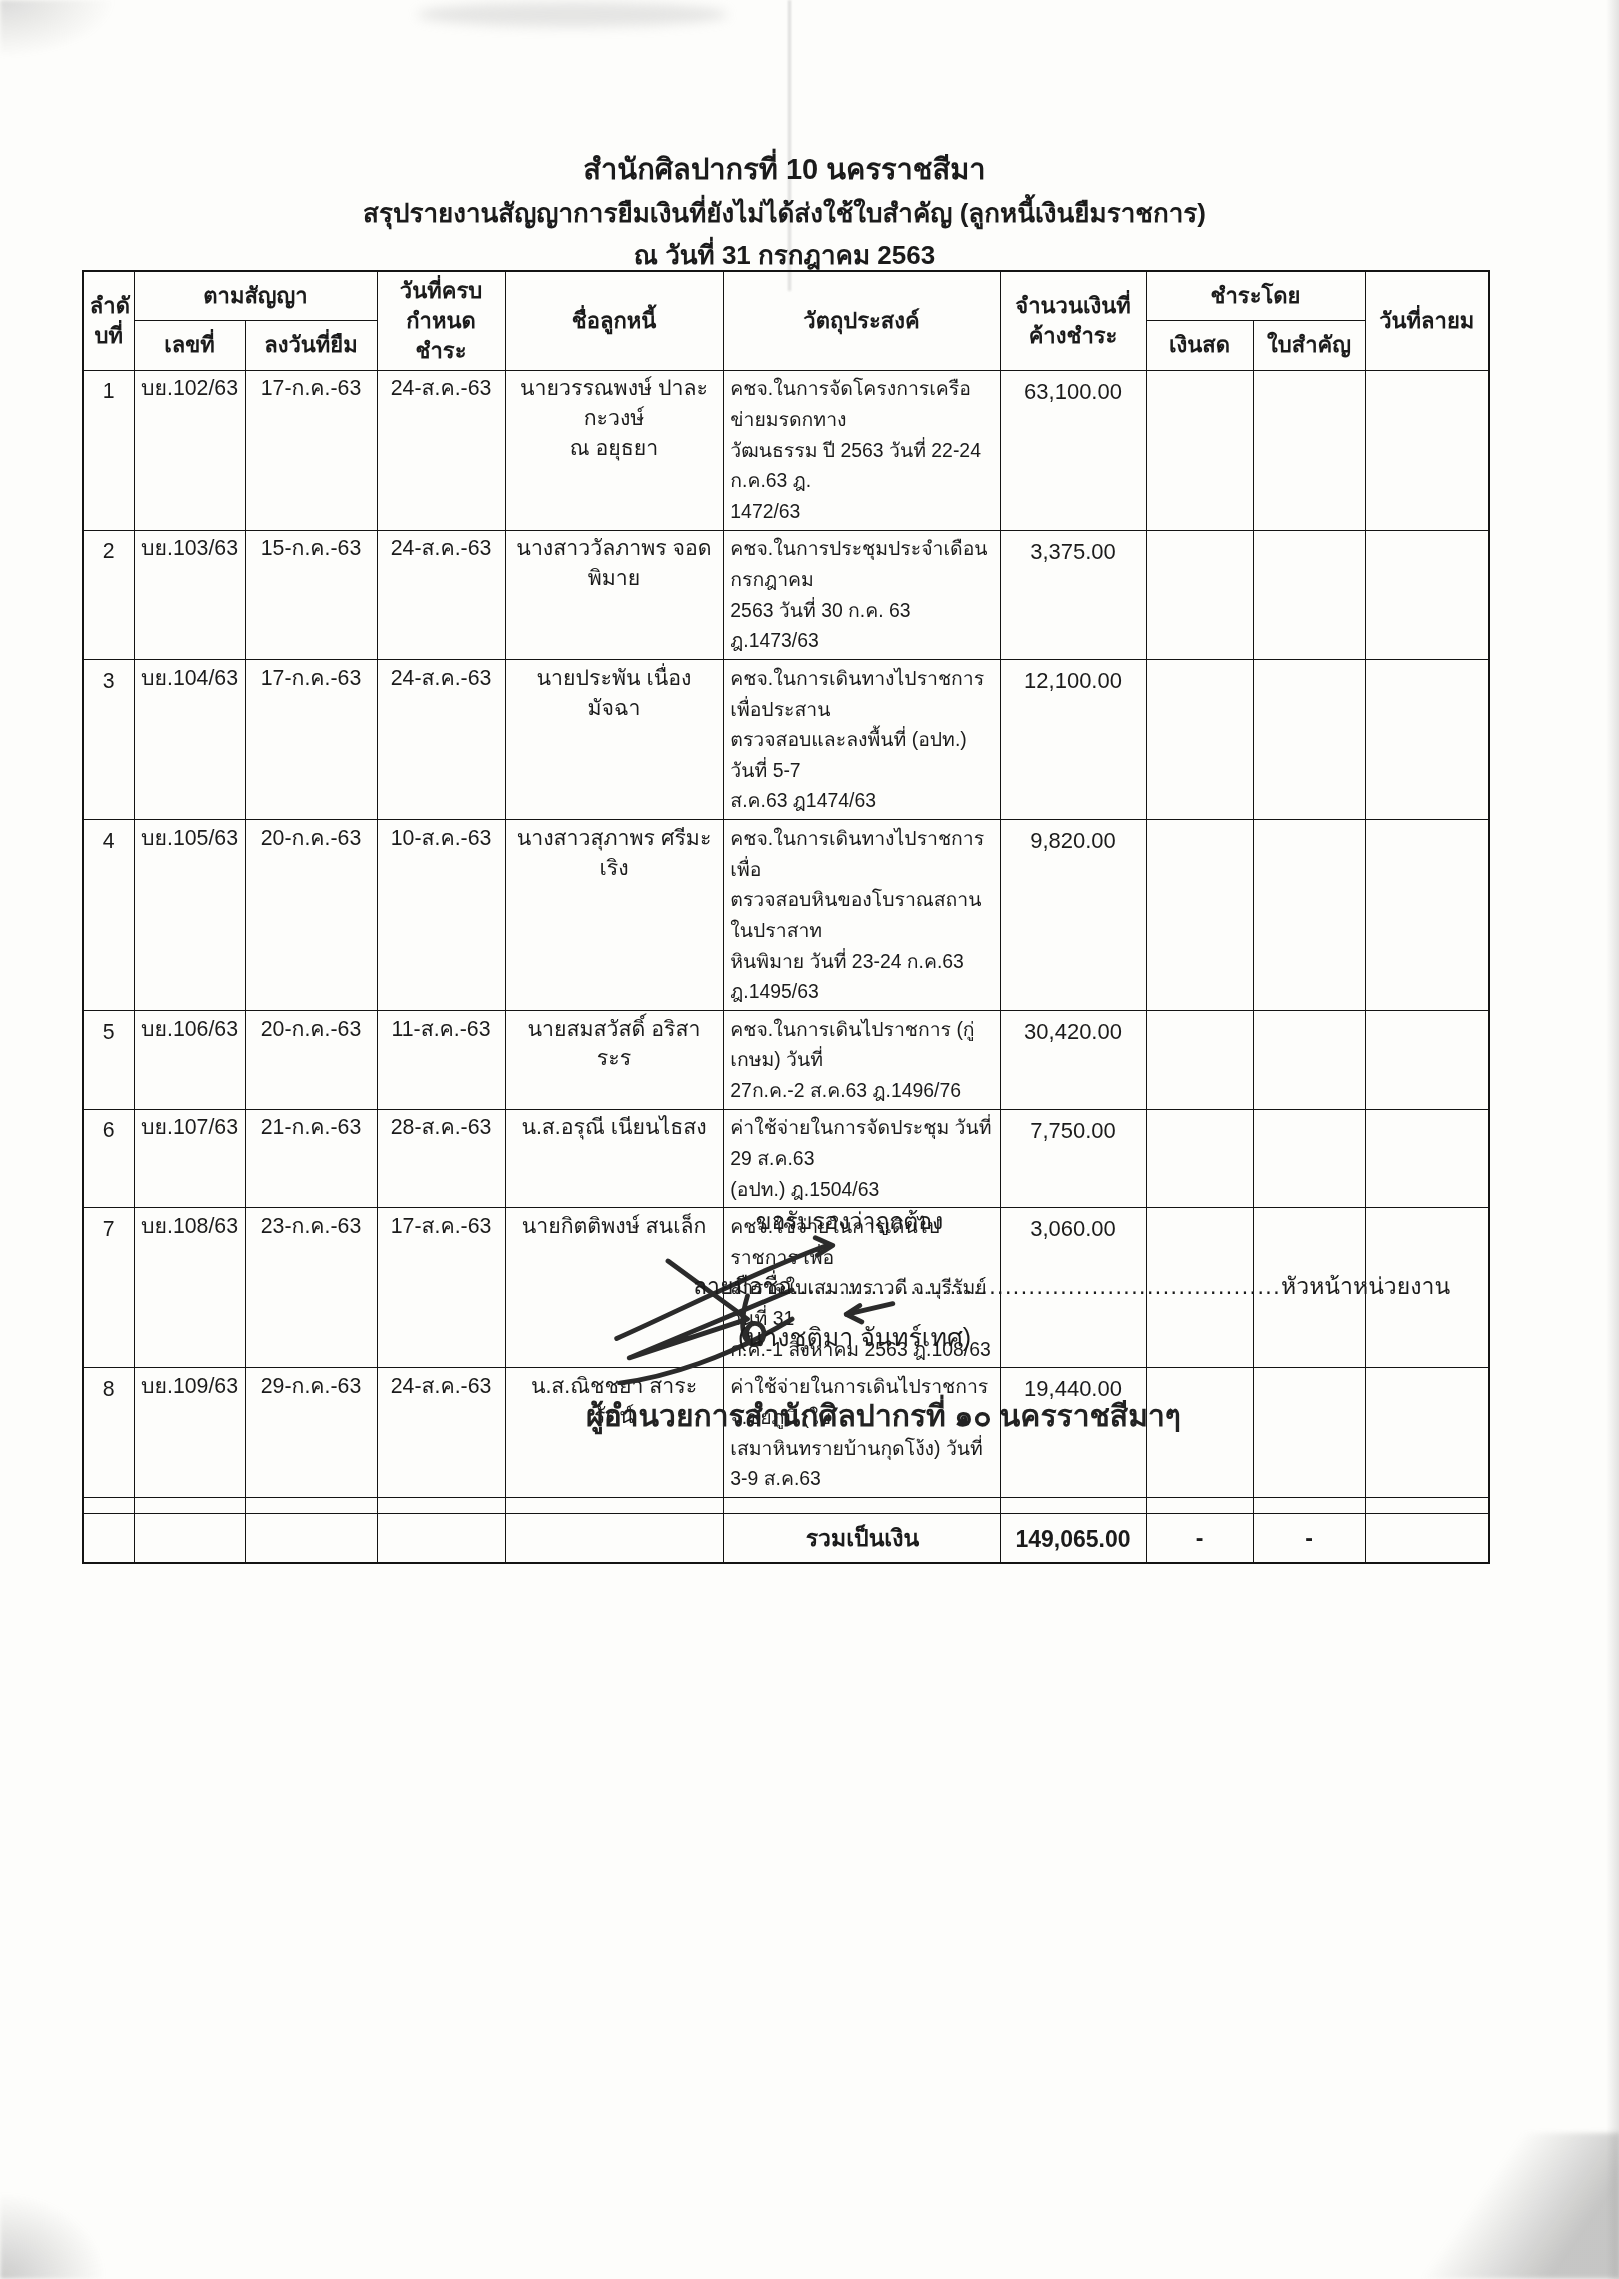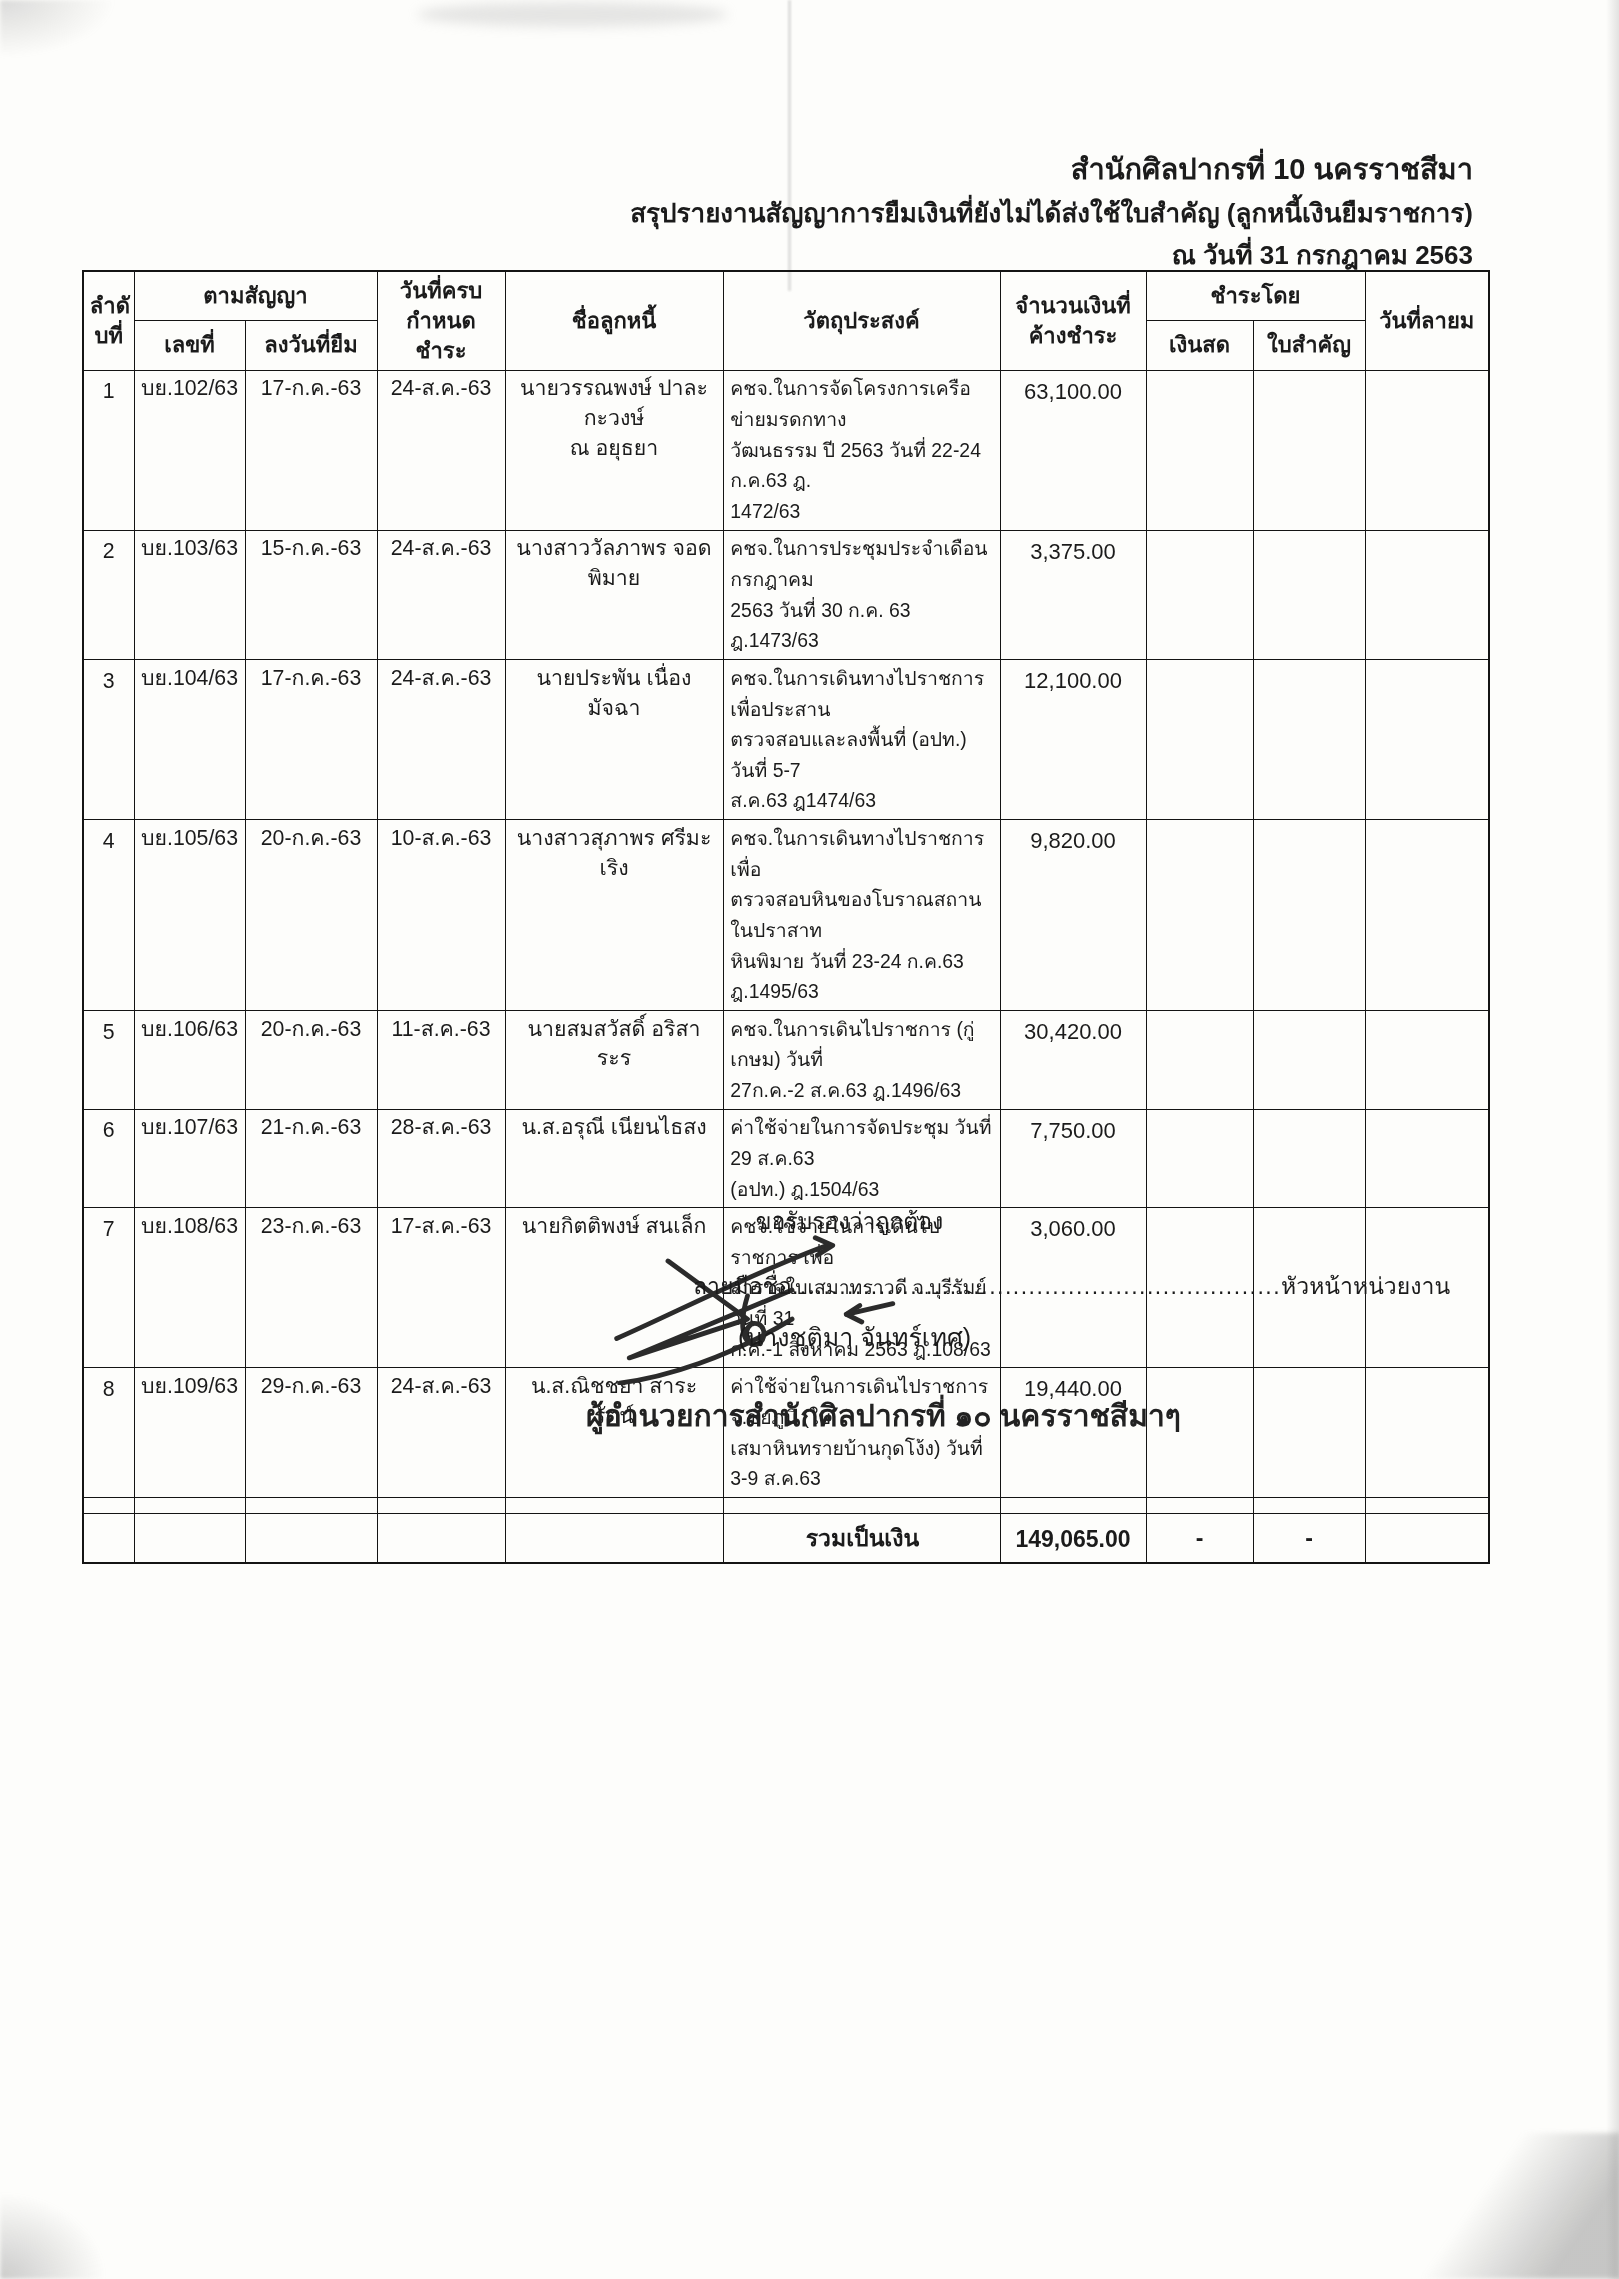--- a/index.html
+++ b/index.html
@@ -34,21 +34,21 @@
     left: 0; bottom: 0; width: 107px; height: 87px;
     background: radial-gradient(ellipse at 0% 100%, rgba(130,130,130,.4), rgba(0,0,0,0) 70%);
     filter: blur(1.9px);
   }
   .art-top-left {
     left: 0; top: 0; width: 116px; height: 58px;
     background: radial-gradient(ellipse at 0% 0%, rgba(140,140,140,.3), rgba(0,0,0,0) 70%);
     filter: blur(1.9px);
   }
   
-  .doc-head { position: absolute; left: 68px; width: 1405px; text-align: right; }
+  .doc-head { position: absolute; left: 82px; width: 1405px; text-align: center; }
   .h-title   { top: 146px; font-size: 29px; font-weight: 700; }
   .h-sub     { top: 192px; font-size: 26px; font-weight: 700; }
   .h-asof    { top: 234px; font-size: 26px; font-weight: 700; }
   
   .tbl-wrap { position: absolute; left: 82px; top: 270px; }
   table {
     border-collapse: collapse;
     table-layout: fixed;
     width: 1405px;
     border: 2.9px solid #141414;
@@ -188,21 +188,21 @@
     <td></td>
     <td></td>
   </tr>
   <tr style="height:73px">
     <td class="c-no">5</td>
     <td>บย.106/63</td>
     <td>20-ก.ค.-63</td>
     <td>11-ส.ค.-63</td>
     <td>นายสมสวัสดิ์ อริสาระร</td>
     <td class="c-purpose">คชจ.ในการเดินไปราชการ (กู่เกษม) วันที่
-27ก.ค.-2 ส.ค.63 ฎ.1496/63</td>
+27ก.ค.-2 ส.ค.63 ฎ.1496/76</td>
     <td class="c-amount">30,420.00</td>
     <td></td>
     <td></td>
     <td></td>
   </tr>
   <tr style="height:66px">
     <td class="c-no">6</td>
     <td>บย.107/63</td>
     <td>21-ก.ค.-63</td>
     <td>28-ส.ค.-63</td>

